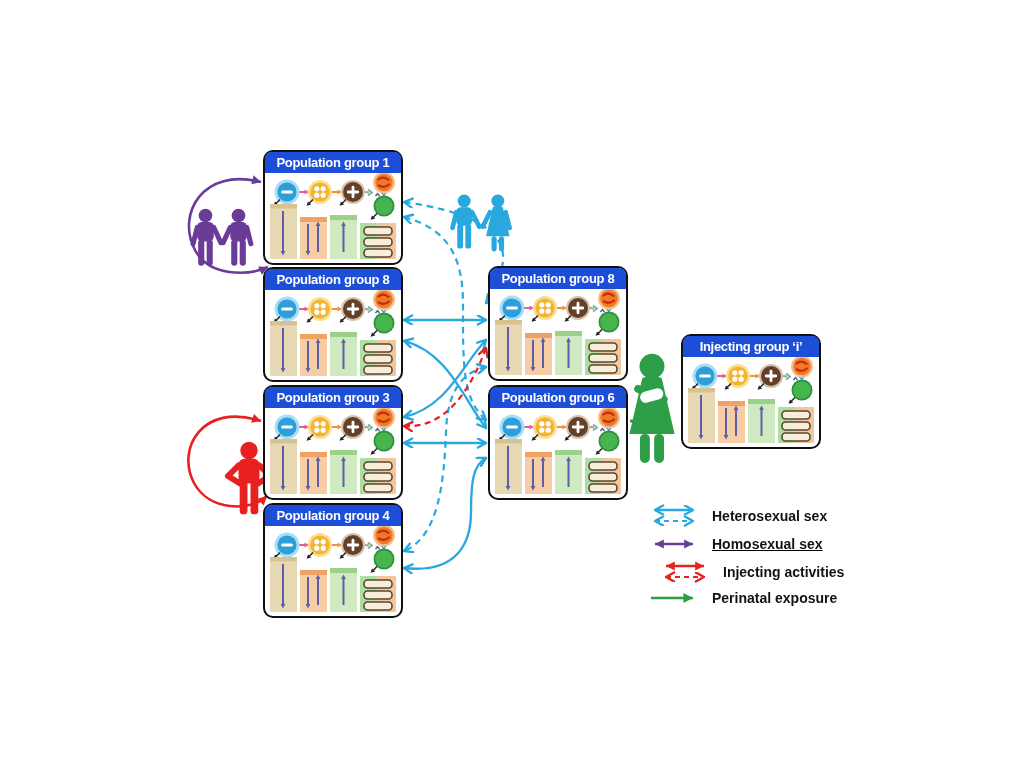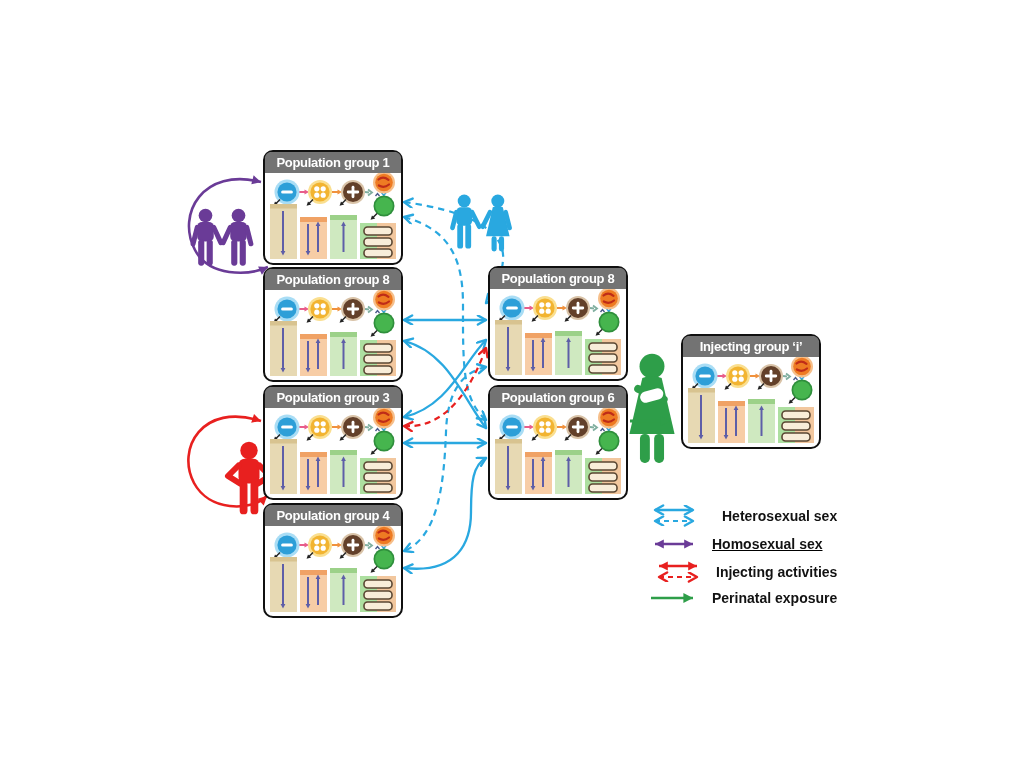--- a/index.html
+++ b/index.html
@@ -1,21 +1,21 @@
 <!DOCTYPE html>
 <html><head>
 <meta charset="utf-8">
 <style>
   html,body{margin:0;padding:0;background:#fff;}
   .canvas{position:relative;width:1024px;height:768px;background:#ffffff;overflow:hidden;
           font-family:"Liberation Sans",sans-serif;}
   #net{position:absolute;left:0;top:0;z-index:1;}
   .pgroup{position:absolute;width:140px;height:115px;background:#ffffff;border:2.5px solid #101010;
           border-radius:10px;box-sizing:border-box;z-index:2;}
-  .pgroup-header{height:21px;background:#737373;border-radius:6px 6px 0 0;display:flex;
+  .pgroup-header{height:21px;background:#1d4ed8;border-radius:6px 6px 0 0;display:flex;
                  align-items:center;justify-content:center;}
   .pgroup-title{color:#ffffff;font-size:13px;font-weight:bold;letter-spacing:-0.3px;line-height:1;
                 white-space:nowrap;}
   .pgroup-body{position:relative;height:89px;}
   svg.inner{display:block;width:135px;height:89px;}
   .legend{position:absolute;left:646px;top:500px;width:230px;z-index:2;}
   .legend-row{position:absolute;display:flex;align-items:center;}
   .legend-label{font-size:14px;font-weight:600;color:#121212;margin-left:8px;white-space:nowrap;}
 </style>
 </head>
@@ -889,34 +889,34 @@
               <rect x="99" y="76" width="28" height="8" rx="3.5"></rect>
             </g>
           </g>
         </g>
       </svg>
     </div>
   </div>
 </div>
 
   <div class="legend">
-    <div class="legend-row" style="left:0;top:2px;height:28px;gap:10px;">
+    <div class="legend-row" style="left:0;top:2px;height:28px;">
       <svg width="58" height="24">
         <line x1="9" y1="6" x2="47" y2="6" stroke="#29a8e0" stroke-width="2.4" marker-start="url(#chevB)" marker-end="url(#chevB)"></line>
         <line x1="9" y1="17" x2="47" y2="17" stroke="#29a8e0" stroke-width="2.2" stroke-dasharray="5 4" marker-start="url(#chevB)" marker-end="url(#chevB)"></line>
       </svg>
       <span class="legend-label">Heterosexual sex</span>
     </div>
     <div class="legend-row" style="left:0;top:33px;height:22px;text-decoration:underline;">
       <svg width="58" height="22">
         <line x1="9" y1="11" x2="47" y2="11" stroke="#6a3b97" stroke-width="2.6" marker-start="url(#triP)" marker-end="url(#triP)"></line>
       </svg>
       <span class="legend-label">Homosexual sex</span>
     </div>
-    <div class="legend-row" style="left:4px;top:58px;height:28px;text-align:center;">
+    <div class="legend-row" style="left:11px;top:58px;height:28px;text-align:center;">
       <svg width="58" height="24">
         <line x1="9" y1="6" x2="47" y2="6" stroke="#e8201f" stroke-width="2.4" marker-start="url(#triR)" marker-end="url(#triR)"></line>
         <line x1="9" y1="17" x2="47" y2="17" stroke="#e8201f" stroke-width="2.2" stroke-dasharray="5 4" marker-start="url(#chevR)" marker-end="url(#chevR)"></line>
       </svg>
       <span class="legend-label">Injecting activities</span>
     </div>
     <div class="legend-row" style="left:0;top:87px;height:22px;">
       <svg width="58" height="22">
         <line x1="5" y1="11" x2="47" y2="11" stroke="#2e9e49" stroke-width="2.6" marker-end="url(#triG)"></line>
       </svg>

